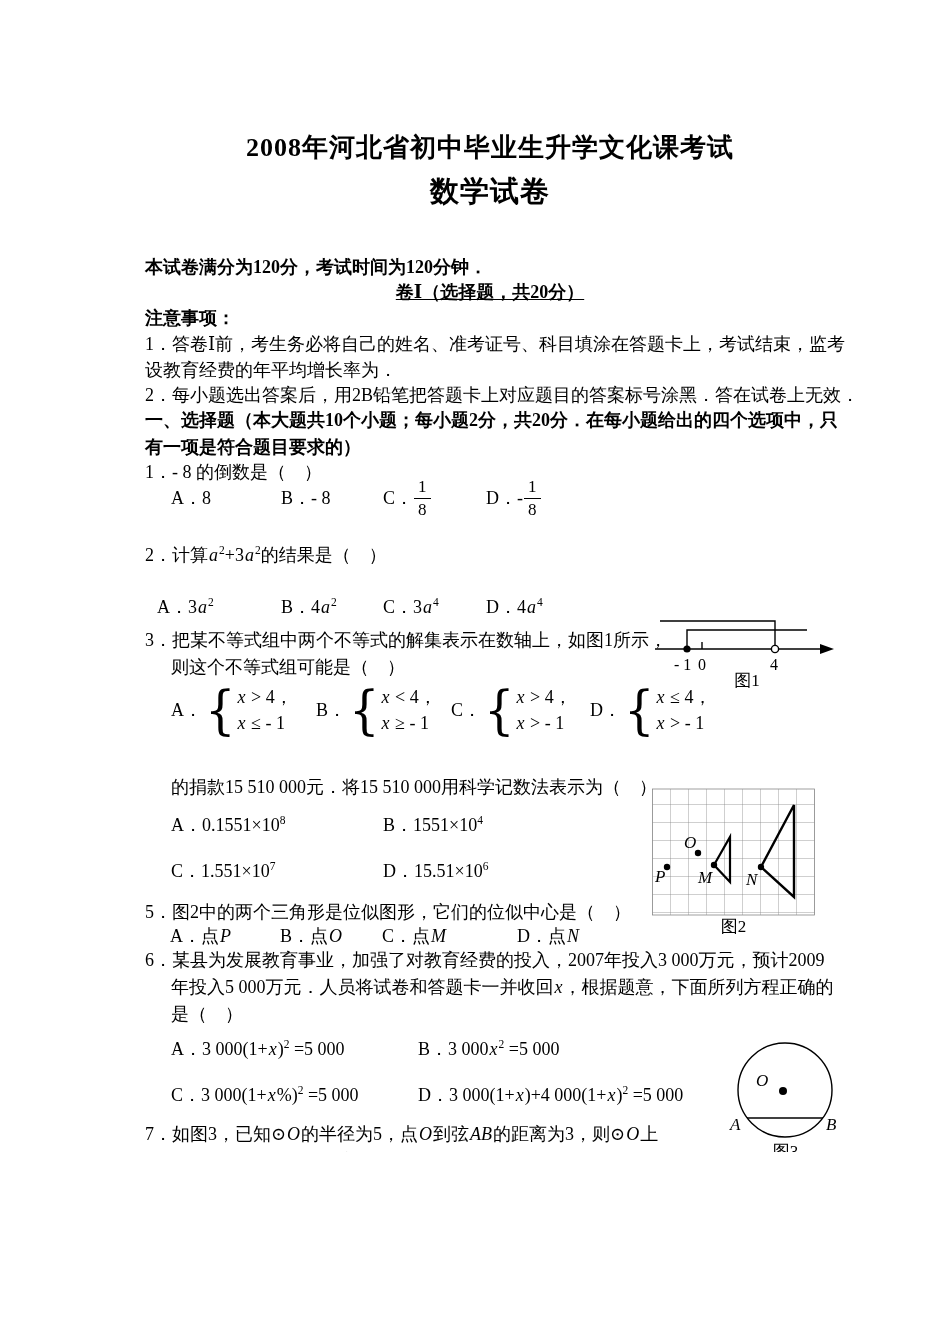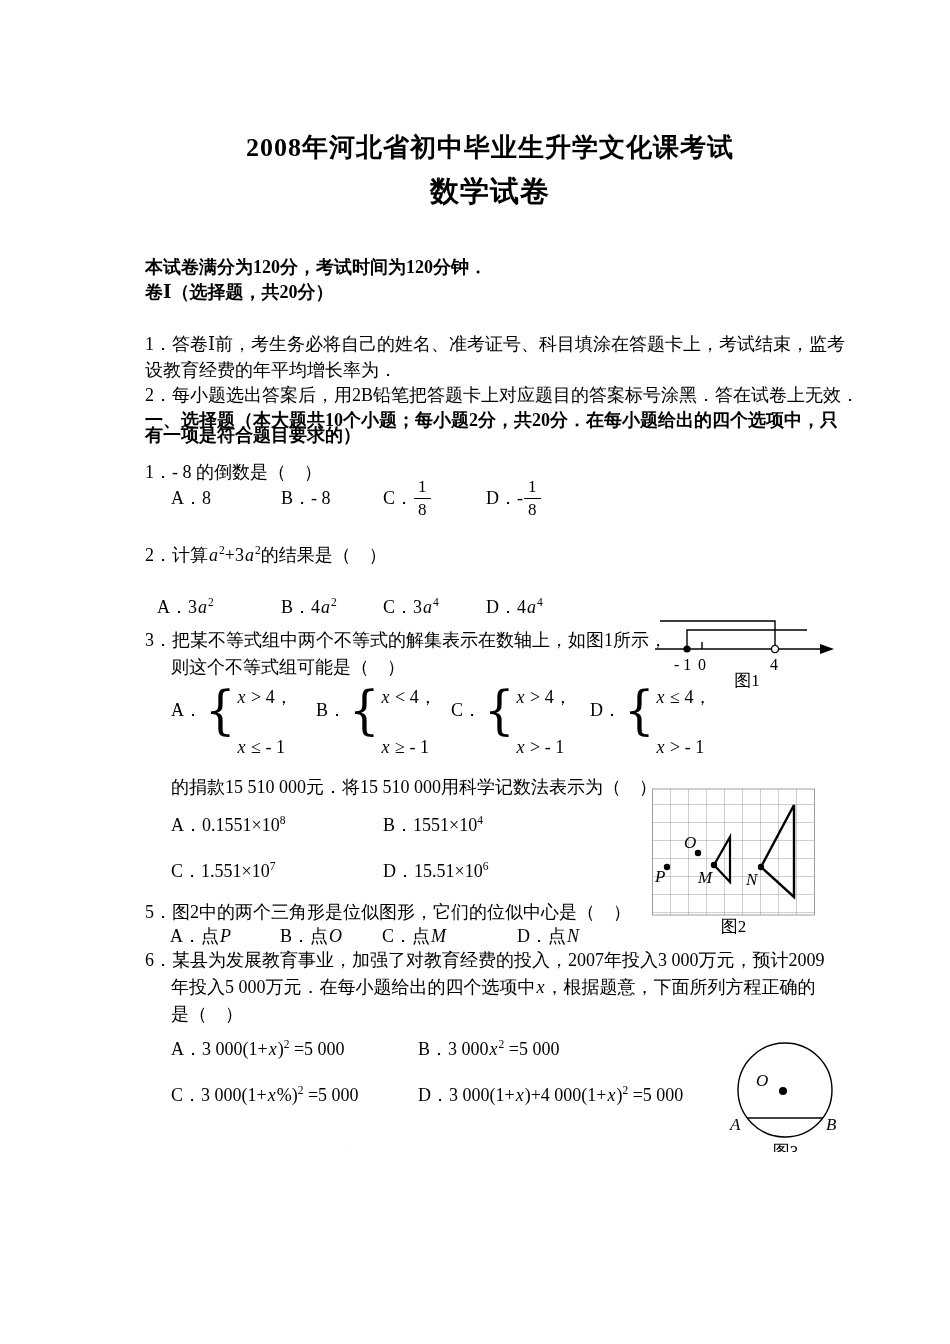--- a/index.html
+++ b/index.html
@@ -1,60 +1,61 @@
 <!DOCTYPE html>
 <html><head>
 <meta charset="utf-8">
 <style>
   html,body{margin:0;padding:0;background:#fff;}
   .page{position:relative;width:950px;height:1152px;background:#fff;overflow:hidden;
         font-family:"Liberation Serif","DejaVu Serif",serif;color:#000;font-size:18px;}
   .line{position:absolute;left:145px;width:690px;height:27px;line-height:27px;white-space:nowrap;}
   .ind{left:171px;}
   .b{font-weight:bold;}
-  .ctr{}
+  .ctr{text-align:center;text-decoration:underline;}
   .title{position:absolute;left:145px;width:690px;text-align:center;font-weight:bold;
          font-size:26px;line-height:34px;letter-spacing:1px;white-space:nowrap;}
   .subtitle{position:absolute;left:145px;width:690px;text-align:center;font-weight:bold;
             font-size:29px;line-height:34px;letter-spacing:1px;white-space:nowrap;}
   .row{position:absolute;left:145px;width:700px;height:27px;line-height:27px;white-space:nowrap;}
   .opt{position:absolute;top:0;white-space:nowrap;}
   .frow{position:absolute;left:145px;width:700px;height:56px;}
   .fopt{position:absolute;top:0;height:56px;display:flex;align-items:center;white-space:nowrap;}
   .brow{position:absolute;left:145px;width:700px;height:58px;}
   .bopt{position:absolute;top:0;height:58px;display:flex;align-items:center;white-space:nowrap;}
   sup{font-size:11.5px;line-height:0;vertical-align:7px;font-style:normal;}
   .v{font-style:italic;padding:0 1px;}
   .frac{display:inline-block;vertical-align:middle;text-align:center;line-height:1.12;font-size:17px;margin:0 1px;}
   .fnum{display:block;border-bottom:1.4px solid #000;padding:0 4px 1px;}
   .fden{display:block;padding-top:1px;}
   .brace{display:inline-block;font-size:48px;line-height:50px;font-weight:normal;margin:0 1px 0 3px;
          transform:scaleY(1.08);font-family:"DejaVu Serif",serif;}
   .sys{display:inline-block;line-height:26px;}
-  .sysl{display:block;white-space:nowrap;margin-top:24px;}
+  .sysl{display:block;white-space:nowrap;}
   .fig{position:absolute;}
   .figcap{position:absolute;font-size:17px;text-align:center;height:22px;line-height:22px;}
   .pagenum{position:absolute;left:745px;top:1247px;width:120px;text-align:center;font-size:15px;color:#222;}
   svg text{font-family:"Liberation Serif","DejaVu Serif",serif;}
   svg .it{font-style:italic;}
 </style>
 </head>
 <body>
 
 <div class="page">
 
   <div class="title" style="top:131px">2008年河北省初中毕业生升学文化课考试</div>
   <div class="subtitle" style="top:174px">数学试卷</div>
   <div class="line b" style="top:254px">本试卷满分为120分，考试时间为120分钟．</div>
   <div class="line b ctr" style="top:279px">卷Ⅰ（选择题，共20分）</div>
+  <div class="line b" style="top:305px">注意事项：</div>
   <div class="line" style="top:331px">1．答卷Ⅰ前，考生务必将自己的姓名、准考证号、科目填涂在答题卡上，考试结束，监考</div>
   <div class="line" style="top:357px">设教育经费的年平均增长率为．</div>
   <div class="line" style="top:382px">2．每小题选出答案后，用2B铅笔把答题卡上对应题目的答案标号涂黑．答在试卷上无效．</div>
   <div class="line b" style="top:407px">一、选择题（本大题共10个小题；每小题2分，共20分．在每小题给出的四个选项中，只</div>
-  <div class="line b" style="top:422px">有一项是符合题目要求的）</div>
+  <div class="line b" style="top:434px">有一项是符合题目要求的）</div>
 
   <div class="line" style="top:459px">1．- 8 的倒数是（　）</div>
   <div class="frow" style="top:470px">
     <span class="fopt" style="left:26px">
         <span>A．</span>
         <span>8</span>
       </span>
     <span class="fopt" style="left:136px">
         <span>B．</span>
         <span>- 8</span>
@@ -175,21 +176,21 @@
   <div class="line" style="top:899px">5．图2中的两个三角形是位似图形，它们的位似中心是（　）</div>
   <div class="row" style="top:923px">
     <span class="opt" style="left:25px"><span>A．点</span><i class="v">P</i></span>
     <span class="opt" style="left:135px"><span>B．点</span><i class="v">O</i></span>
     <span class="opt" style="left:237px"><span>C．点</span><i class="v">M</i></span>
     <span class="opt" style="left:372px"><span>D．点</span><i class="v">N</i></span>
   </div>
 
   <div class="line" style="top:947px">6．某县为发展教育事业，加强了对教育经费的投入，2007年投入3 000万元，预计2009</div>
   <div class="line ind" style="top:974px">
-    <span>年投入5 000万元．在每小题给出的四个选项中</span><i class="v">x</i><span>，根据题意，下面所列方程正确的</span>
+    <span>年投入5 000万元．人员将试卷和答题卡一并收回</span><i class="v">x</i><span>，根据题意，下面所列方程正确的</span>
   </div>
   <div class="line ind" style="top:1001px">是（　）</div>
   <div class="row" style="top:1036px">
     <span class="opt" style="left:26px"><span>A．</span><span>3 000(1+</span><i class="v">x</i><span>)</span><sup>2</sup><span> =5 000</span></span>
     <span class="opt" style="left:273px"><span>B．</span><span>3 000</span><i class="v">x</i><sup>2</sup><span> =5 000</span></span>
   </div>
   <div class="row" style="top:1082px">
     <span class="opt" style="left:26px"><span>C．</span><span>3 000(1+</span><i class="v">x</i><span>%)</span><sup>2</sup><span> =5 000</span></span>
     <span class="opt" style="left:273px"><span>D．</span><span>3 000(1+</span><i class="v">x</i><span>)+4 000(1+</span><i class="v">x</i><span>)</span><sup>2</sup><span> =5 000</span></span>
   </div>
@@ -199,18 +200,21 @@
       <circle cx="57" cy="52" r="47" fill="none" stroke="#000" stroke-width="1.4"></circle>
       <circle cx="55" cy="53" r="4" fill="#000"></circle>
       <line x1="19" y1="80" x2="95" y2="80" stroke="#000" stroke-width="1.3"></line>
       <text class="it" x="28" y="48" font-size="17">O</text>
       <text class="it" x="2" y="92" font-size="17">A</text>
       <text class="it" x="98" y="92" font-size="17">B</text>
     </svg>
     <div class="figcap" style="left:0;top:103px;width:115px">图3</div>
   </div>
 
+  <div class="line" style="top:1121px">
+    <span>7．如图3，已知⊙</span><i class="v">O</i><span>的半径为5，点</span><i class="v">O</i><span>到弦</span><i class="v">AB</i><span>的距离为3，则⊙</span><i class="v">O</i><span>上</span>
+  </div>
   <div class="line ind" style="top:1148px">
     <span>到弦</span><i class="v">AB</i><span>所在直线的距离为2的点有（　）</span>
   </div>
 
   <div class="pagenum">- 1 -</div>
 </div>
 
 </body></html>

